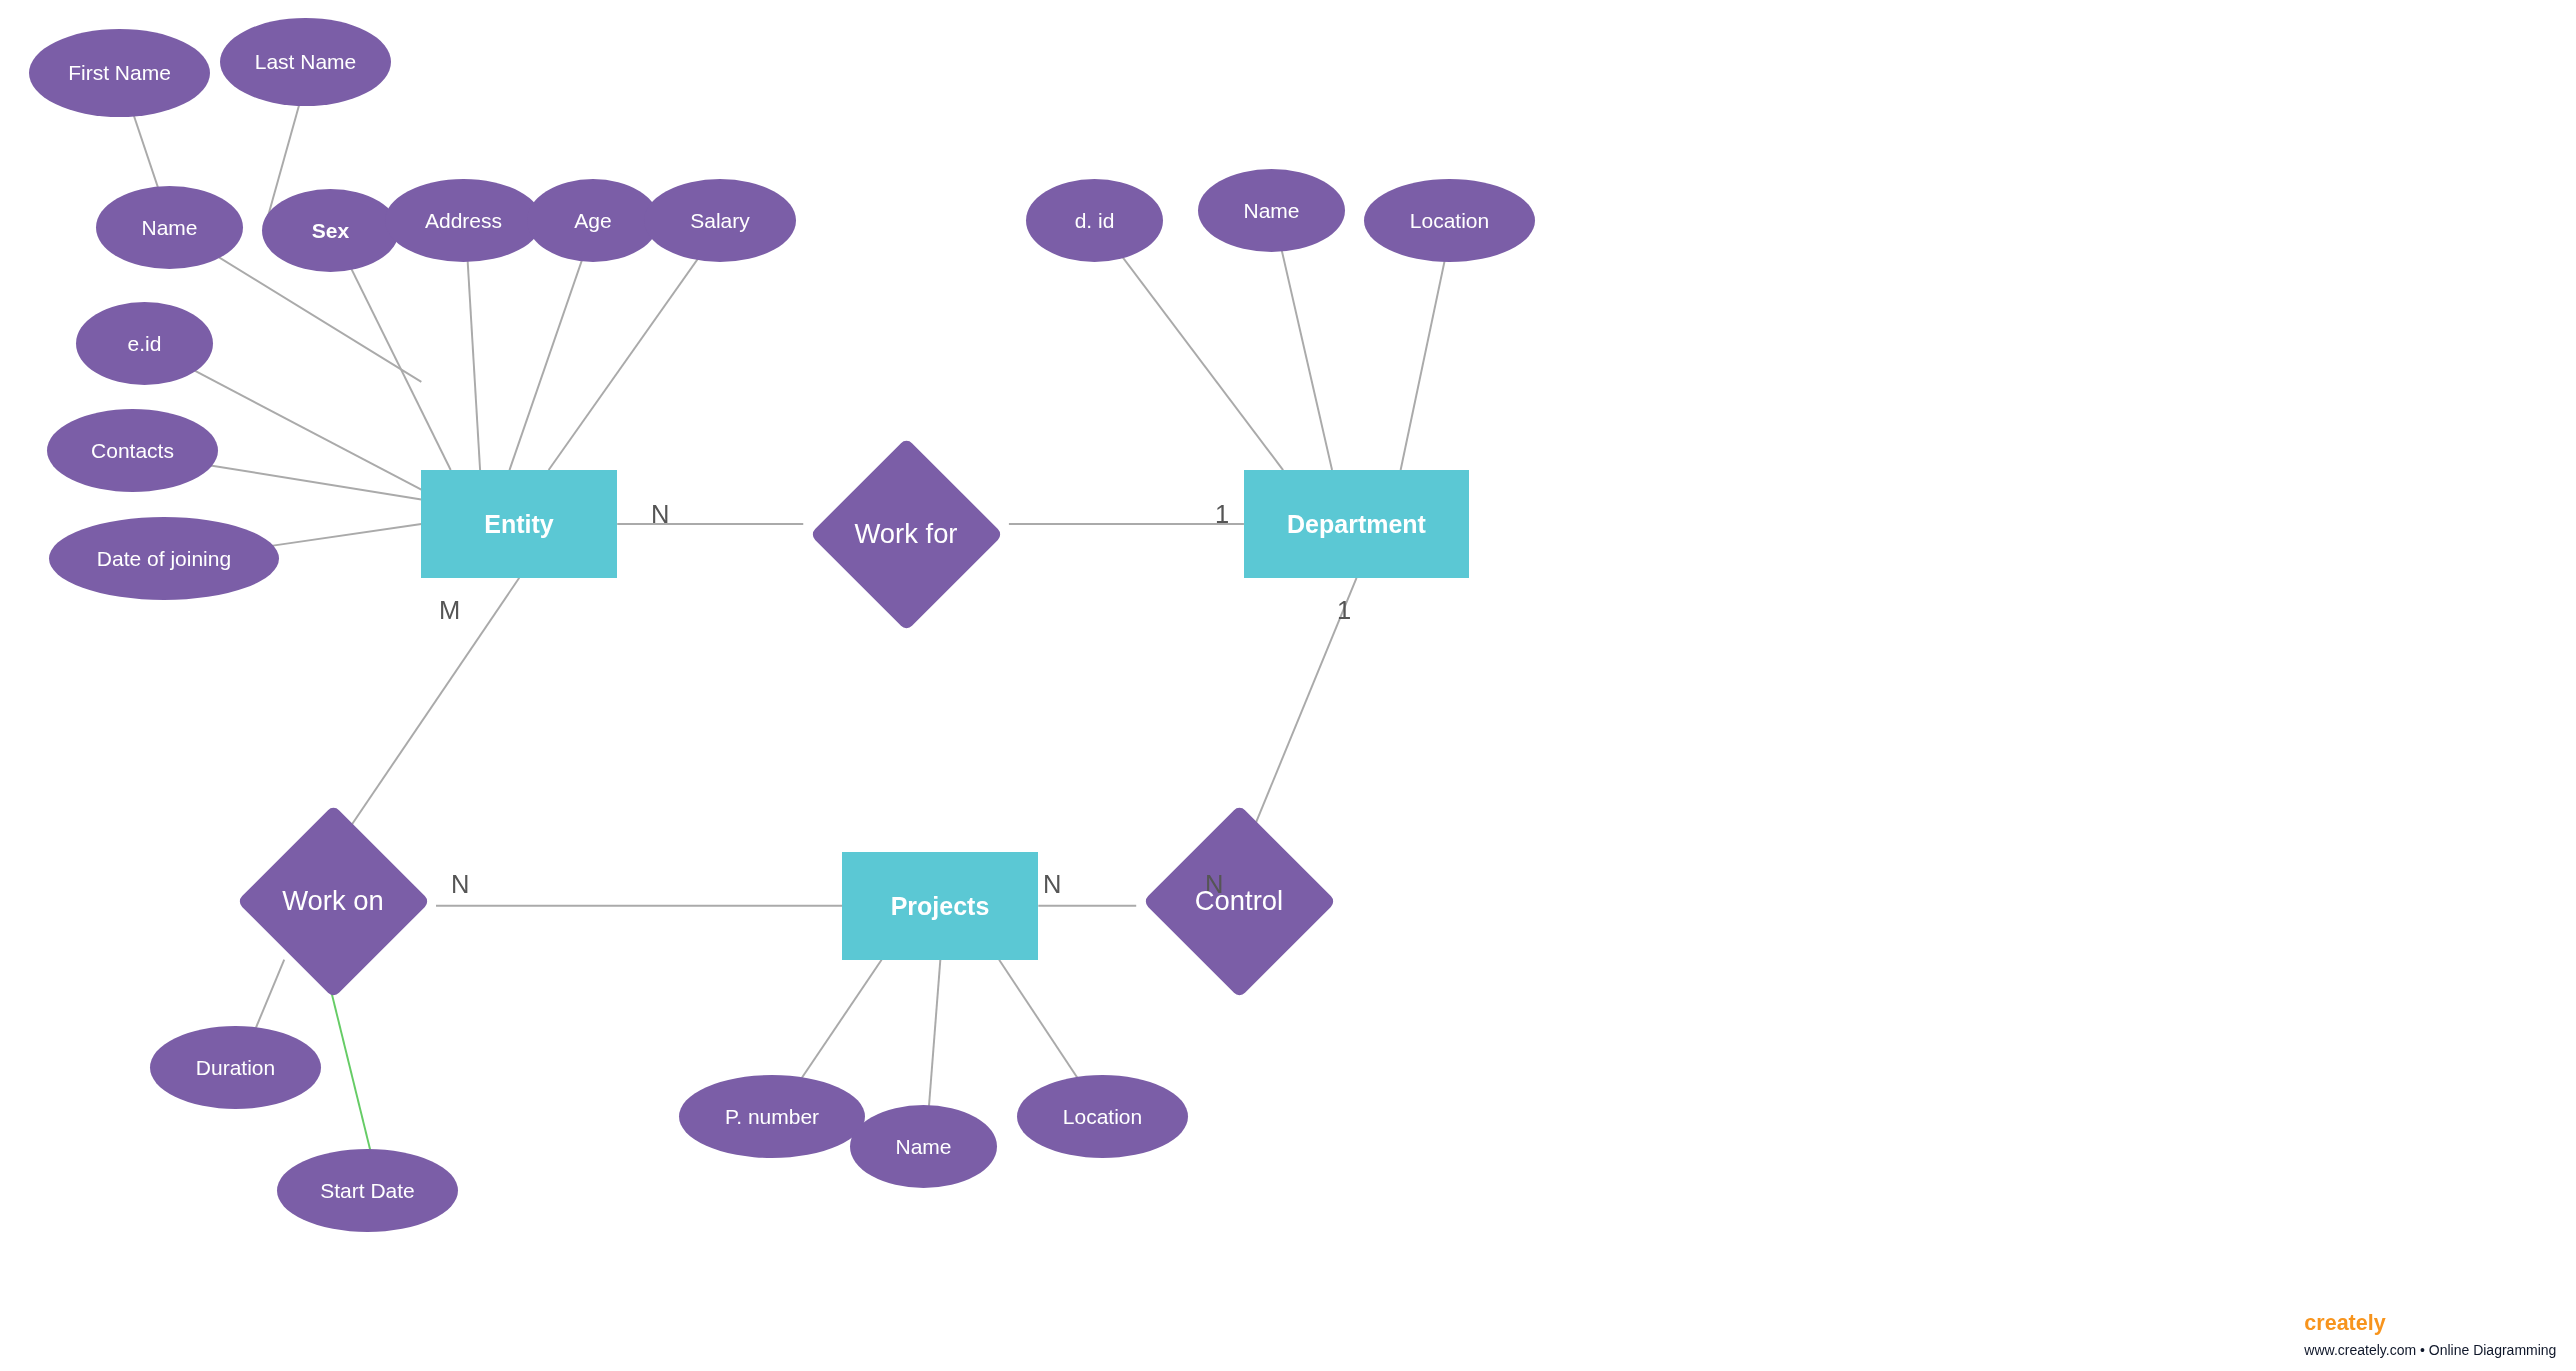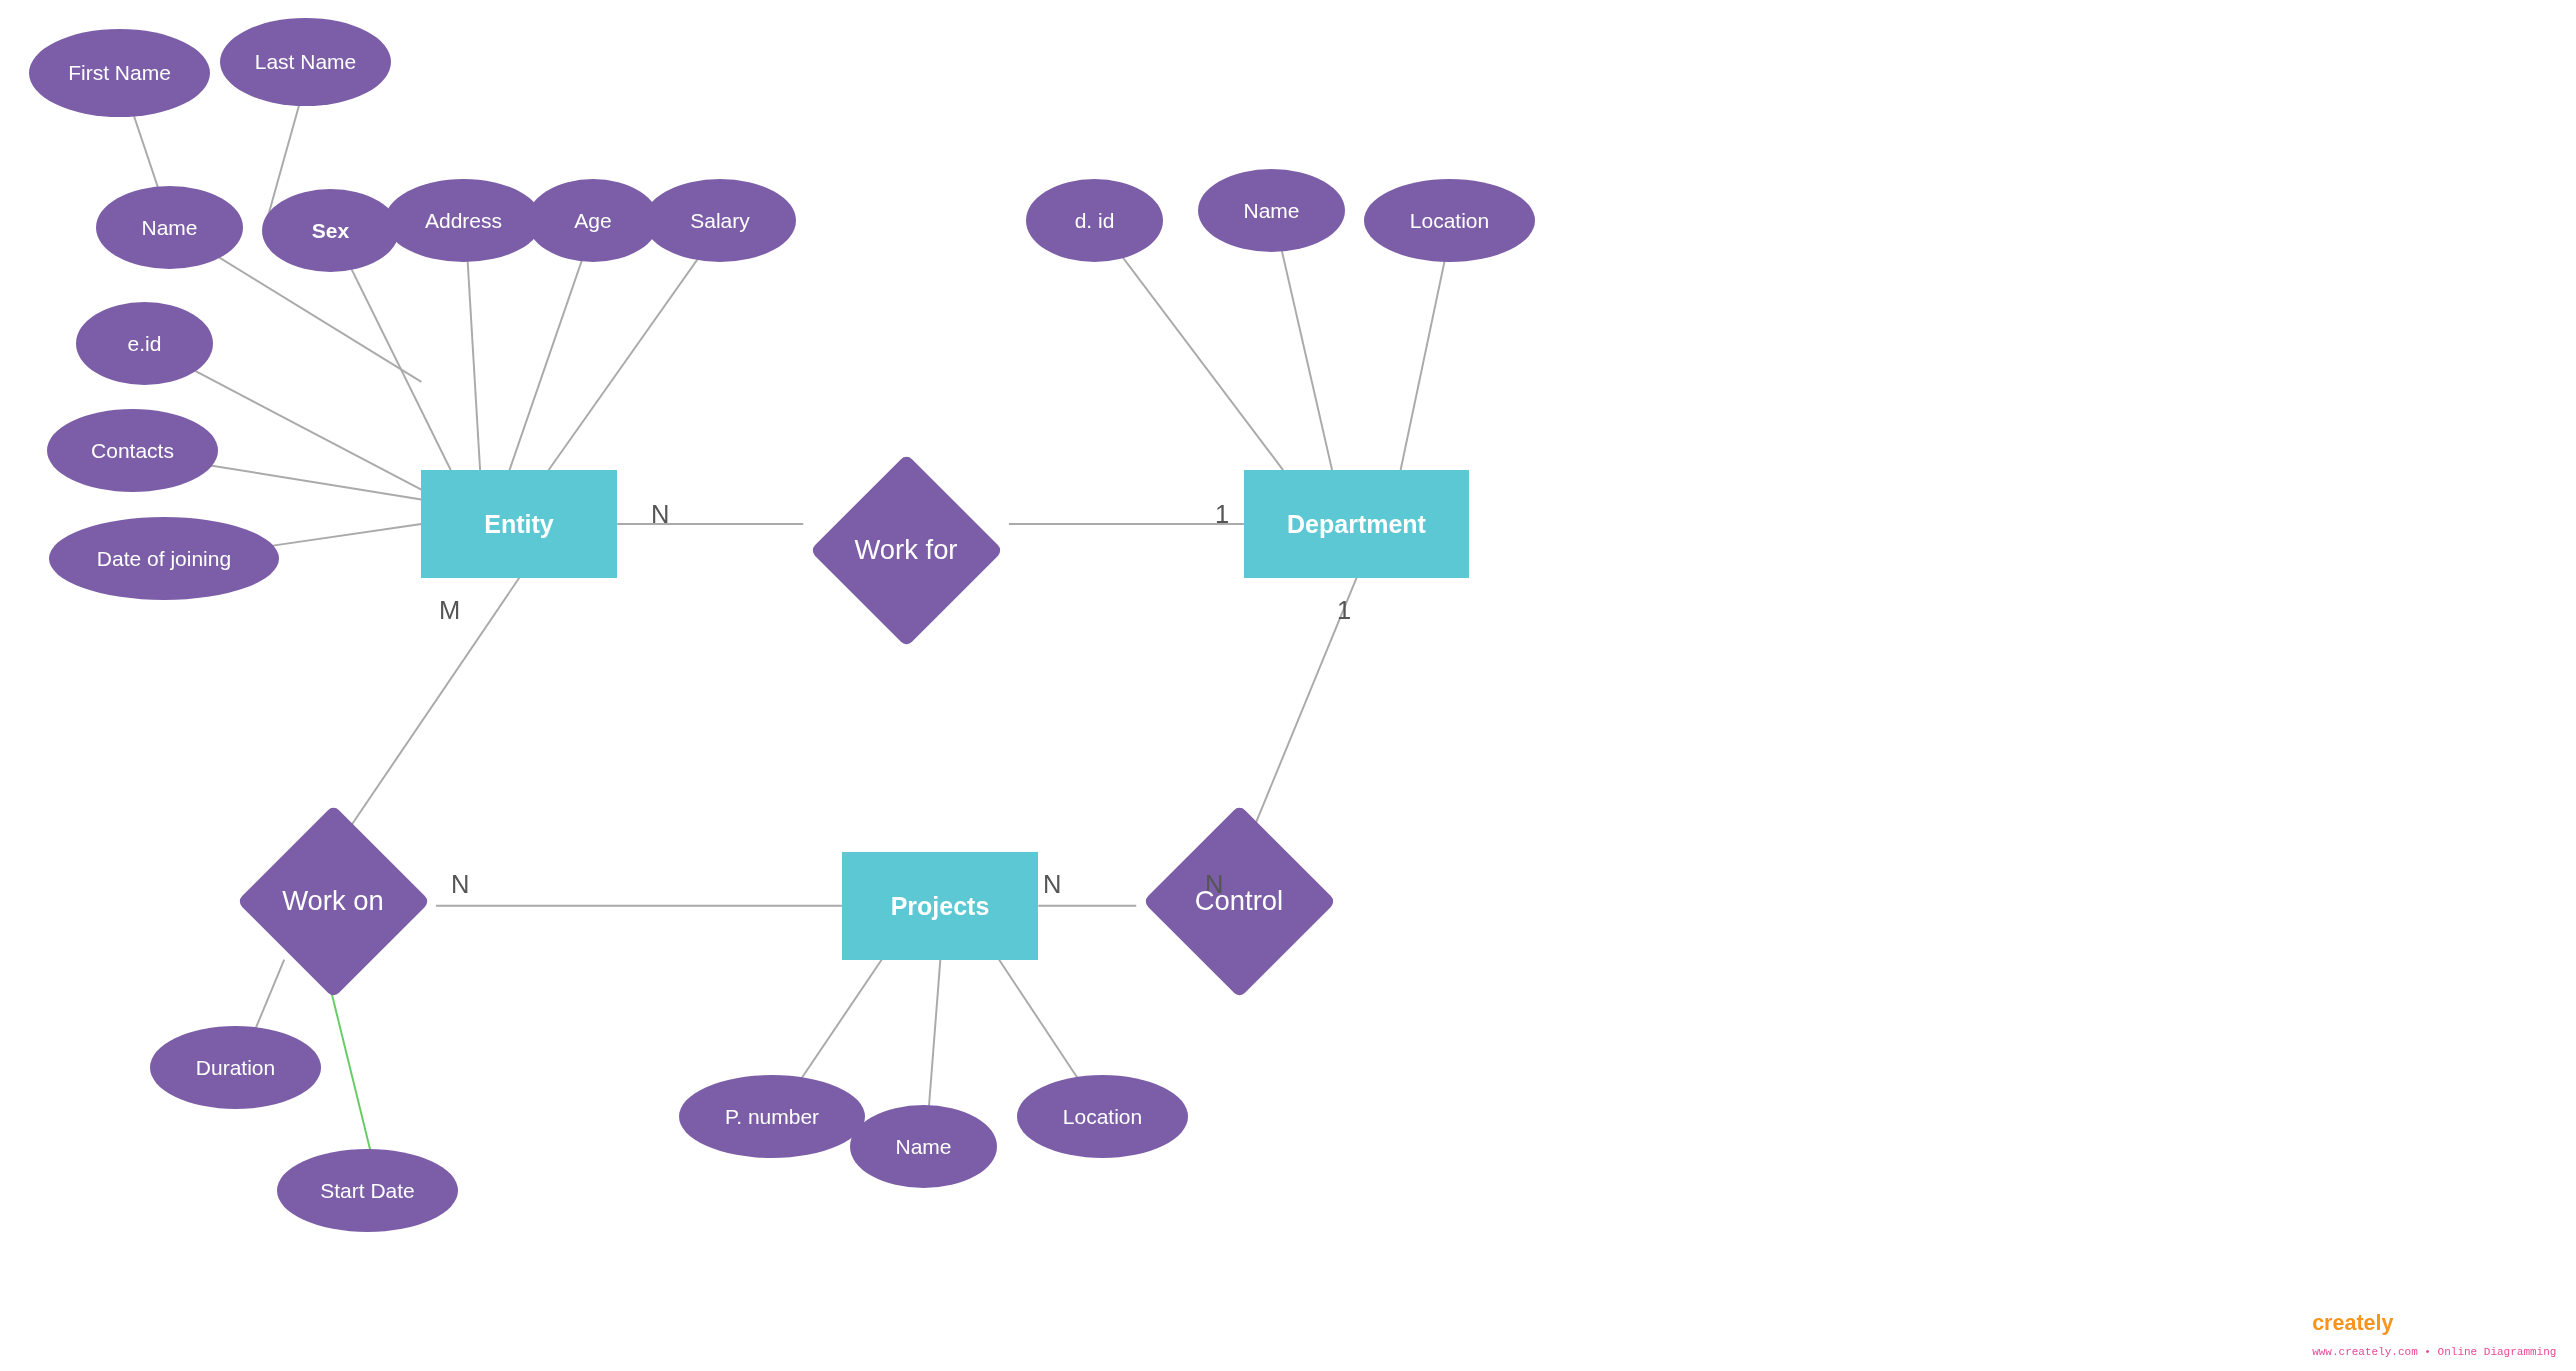--- a/index.html
+++ b/index.html
@@ -71,24 +71,23 @@
     }
     .creately-logo {
       position: absolute;
       bottom: 9.8px;
       right: 19.6px;
       font-size: 21.5px;
       color: #f7941d;
       font-weight: bold;
     }
     .creately-sub {
-      font-size: 11px;
-      color: #ec4899;
+      font-size: 14px;
+      color: #0f172a;
       font-weight: normal;
-      font-family: Liberation Mono, monospace;
     }
   </style>
 </head>
 <body>
 
 <svg id="diagram-svg" xmlns="http://www.w3.org/2000/svg" viewBox="0 0 2630 1400" width="2576" height="1371">
 
   <line x1="122" y1="75" x2="175" y2="233" stroke="#aaa" stroke-width="2"></line>
 
   <line x1="317" y1="65" x2="270" y2="233" stroke="#aaa" stroke-width="2"></line>
@@ -143,21 +142,21 @@
 </div>
 
 <div class="rect-entity" style="left:1244px; top:470px; width:225px; height:108px;">
   <span>Department</span>
 </div>
 
 <div class="rect-entity" style="left:842px; top:852px; width:196px; height:108px;">
   <span>Projects</span>
 </div>
 
-<div class="diamond" style="left:803px; top:496px; width:206px; height:108px;">
+<div class="diamond" style="left:803px; top:480px; width:206px; height:108px;">
   <div class="diamond-inner" style="width:137px; height:137px; border-radius:7.8px; background:#7b5ea7;"></div>
   <span class="diamond-text">Work for</span>
 </div>
 
 <div class="diamond" style="left:230px; top:847px; width:206px; height:108px;">
   <div class="diamond-inner" style="width:137px; height:137px; border-radius:7.8px; background:#7b5ea7;"></div>
   <span class="diamond-text">Work on</span>
 </div>
 
 <div class="diamond" style="left:1136px; top:847px; width:206px; height:108px;">

